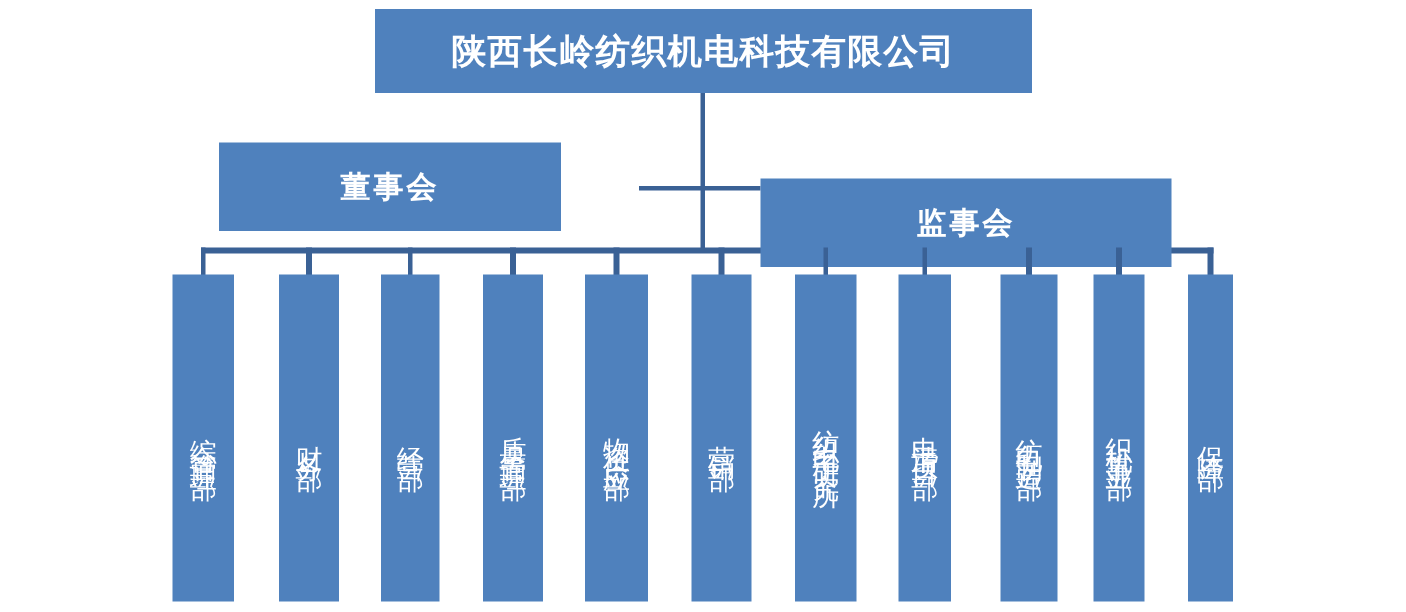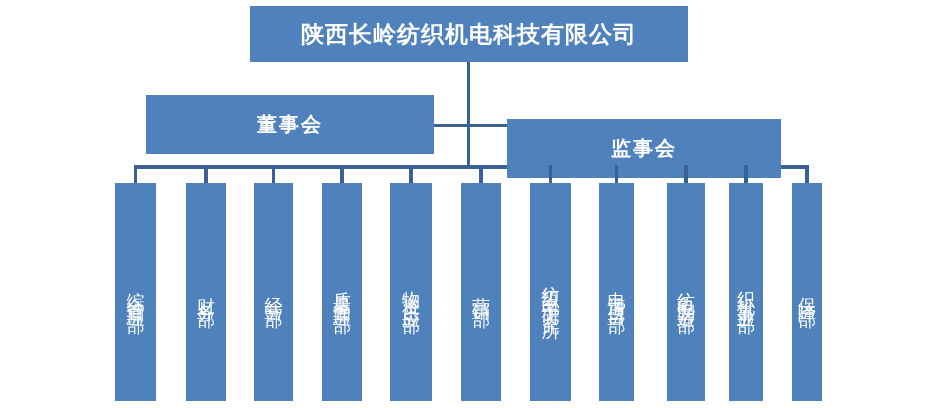--- a/index.html
+++ b/index.html
@@ -36,21 +36,21 @@
     font-weight: bold;
     letter-spacing: 1px;
   }
   .board-box {
     top: 95px;
     height: 59px;
     font-size: 20px;
     font-weight: bold;
     letter-spacing: 2px;
   }
-  .board-box.left  { left: 146px; width: 288px; }
+  .board-box.left  { left: 146px; width: 228px; }
   .board-box.right { left: 507px; width: 274px; margin-top: 24px; }
   .dept-box {
     top: 183px;
     height: 218px;
     font-size: 18px;
   }
   .dept-label {
     writing-mode: vertical-rl;
     text-orientation: upright;
     letter-spacing: 6px;

